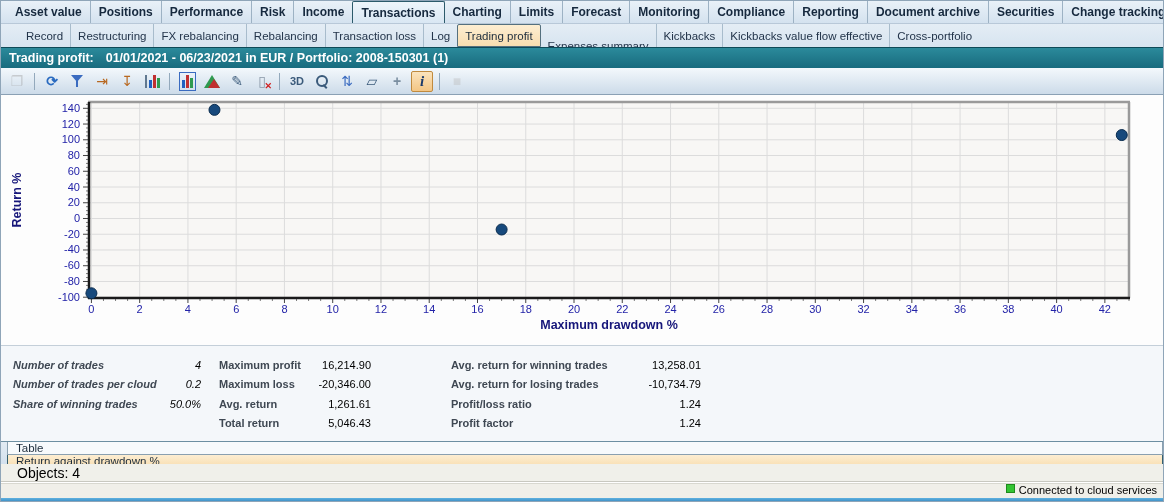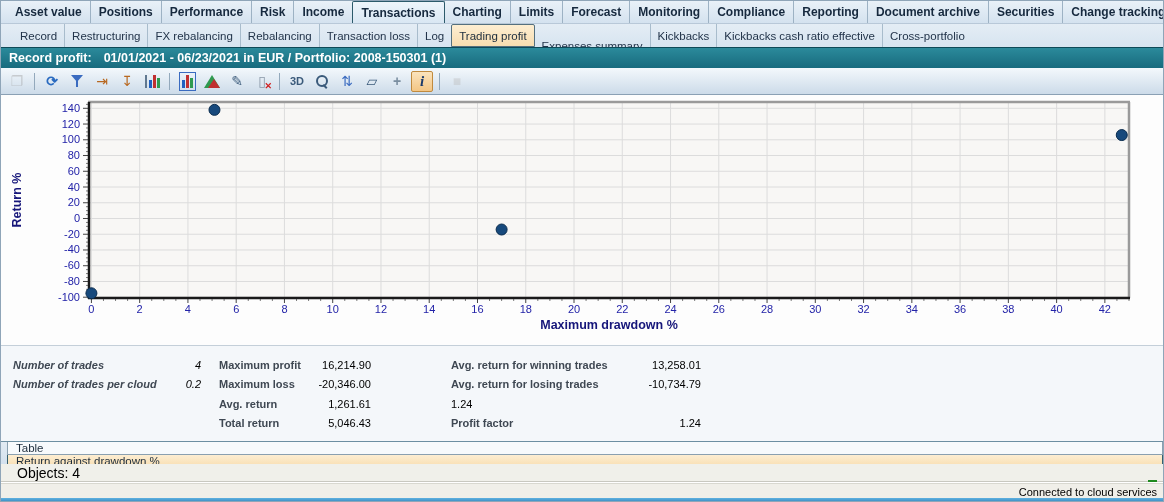--- a/index.html
+++ b/index.html
@@ -22,21 +22,21 @@
   }
   .menu-item + .menu-item { border-left:1px solid #9db2c4; }
   .menu-item.selected {
     border:1px solid #2c5a6b; border-bottom:none; background:linear-gradient(#eef5fb,#d9e7f3);
     border-radius:2px 2px 0 0;
   }
   .menu-item.selected + .menu-item { border-left:none; }
   .subtabs {
     position:absolute; top:23px; left:0; right:0; height:23px;
     background:linear-gradient(#e4edf5,#d7e4f0);
-    display:flex; align-items:stretch; padding-left:12px;
+    display:flex; align-items:stretch; padding-left:18px;
   }
   .subtab {
     display:flex; align-items:center; padding:0 7px; font-size:11.5px;
     color:#23344a; white-space:nowrap; cursor:default;
   }
   .subtab + .subtab { border-left:1px solid #a8bccc; }
   .subtab.selected {
     background:linear-gradient(#fdeed2,#f8ddb0); border:1px solid #55707e;
     border-radius:2px 2px 0 0; color:#1c2c3c;
   }
@@ -115,22 +115,22 @@
   
   .objectsbar {
     position:absolute; top:463px; left:0; right:0; height:18px;
     background:#f0f0ea; border-bottom:1px solid #c8c8c0;
     display:flex; align-items:center; padding-left:16px;
     font-size:14px; color:#000;
   }
   .statusbar {
     position:absolute; top:482px; left:0; right:0; height:15px;
     background:#f0efe9; border-top:1px solid #d8d8d0;
-    display:flex; align-items:flex-end; justify-content:flex-end; padding-right:6px; gap:4px;
-    font-size:11px; color:#000;flex-direction:column;
+    display:flex; align-items:flex-start; justify-content:flex-end; padding-right:6px; gap:4px;
+    font-size:11px; color:#000;
   }
   .conn-dot { width:9px; height:9px; border:1px solid #1e8a1e; }
   .bluestrip { position:absolute; top:497px; left:0; right:0; height:5px;
     background:linear-gradient(#5fb1e0,#2e7fb8); }
 </style>
 </head>
 <body>
 
 <div class="window">
   <div class="menubar" id="menubar">
@@ -153,26 +153,26 @@
   <div class="subtabs" id="subtabs">
       <div class="subtab">Record</div>
       <div class="subtab">Restructuring</div>
       <div class="subtab">FX rebalancing</div>
       <div class="subtab">Rebalancing</div>
       <div class="subtab">Transaction loss</div>
       <div class="subtab">Log</div>
       <div class="subtab selected">Trading profit</div>
       <div class="subtab">Expenses summary</div>
       <div class="subtab">Kickbacks</div>
-      <div class="subtab">Kickbacks cash ratio effective</div>
+      <div class="subtab">Kickbacks value flow effective</div>
       <div class="subtab">Cross-portfolio</div>
     </div>
 
   <div class="titlebar">
-    <span>Record profit:</span>
+    <span>Trading profit:</span>
     <span>01/01/2021 - 06/23/2021 in EUR / Portfolio: 2008-150301 (1)</span>
   </div>
 
   <div class="toolbar" id="toolbar">
       <span class="tb-icon disabled">
         <span style="color: rgb(138, 152, 168);">❐</span>
       </span>
       <span class="tb-sep"></span>
       <span class="tb-icon">
         <span style="color: rgb(42, 107, 192); font-weight: bold;">⟳</span>
@@ -460,20 +460,24 @@
   <div class="statspanel" id="statspanel">
       <div class="stat-col" style="left: 12px; width: 188px; font-style: italic;">
         <div class="stat-row">
           <span class="stat-label">Number of trades</span>
           <span class="stat-value">4</span>
         </div>
         <div class="stat-row">
           <span class="stat-label">Number of trades per cloud</span>
           <span class="stat-value">0.2</span>
         </div>
+        <div class="stat-row">
+          <span class="stat-label">Share of winning trades</span>
+          <span class="stat-value">50.0%</span>
+        </div>
       </div>
       <div class="stat-col" style="left: 218px; width: 152px;">
         <div class="stat-row">
           <span class="stat-label">Maximum profit</span>
           <span class="stat-value">16,214.90</span>
         </div>
         <div class="stat-row">
           <span class="stat-label">Maximum loss</span>
           <span class="stat-value">-20,346.00</span>
         </div>
@@ -489,20 +493,21 @@
       <div class="stat-col" style="left: 450px; width: 250px;">
         <div class="stat-row">
           <span class="stat-label">Avg. return for winning trades</span>
           <span class="stat-value">13,258.01</span>
         </div>
         <div class="stat-row">
           <span class="stat-label">Avg. return for losing trades</span>
           <span class="stat-value">-10,734.79</span>
         </div>
         <div class="stat-row">
+          <span class="stat-label">Profit/loss ratio</span>
           <span class="stat-value">1.24</span>
         </div>
         <div class="stat-row">
           <span class="stat-label">Profit factor</span>
           <span class="stat-value">1.24</span>
         </div>
       </div>
     </div>
 
   <div class="tabstrip" id="tabstrip">

